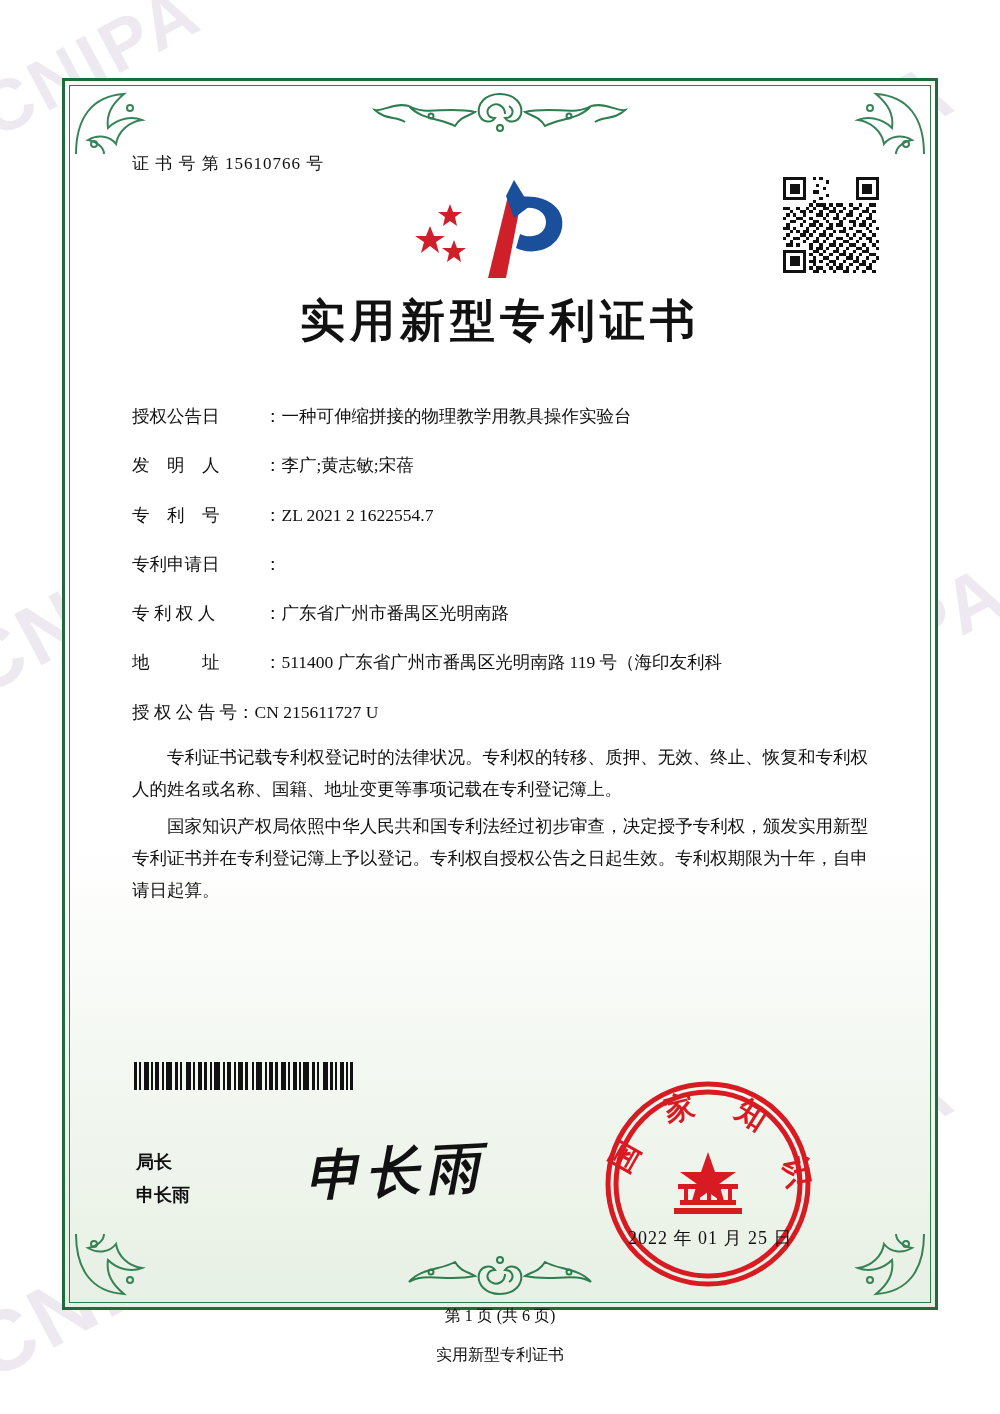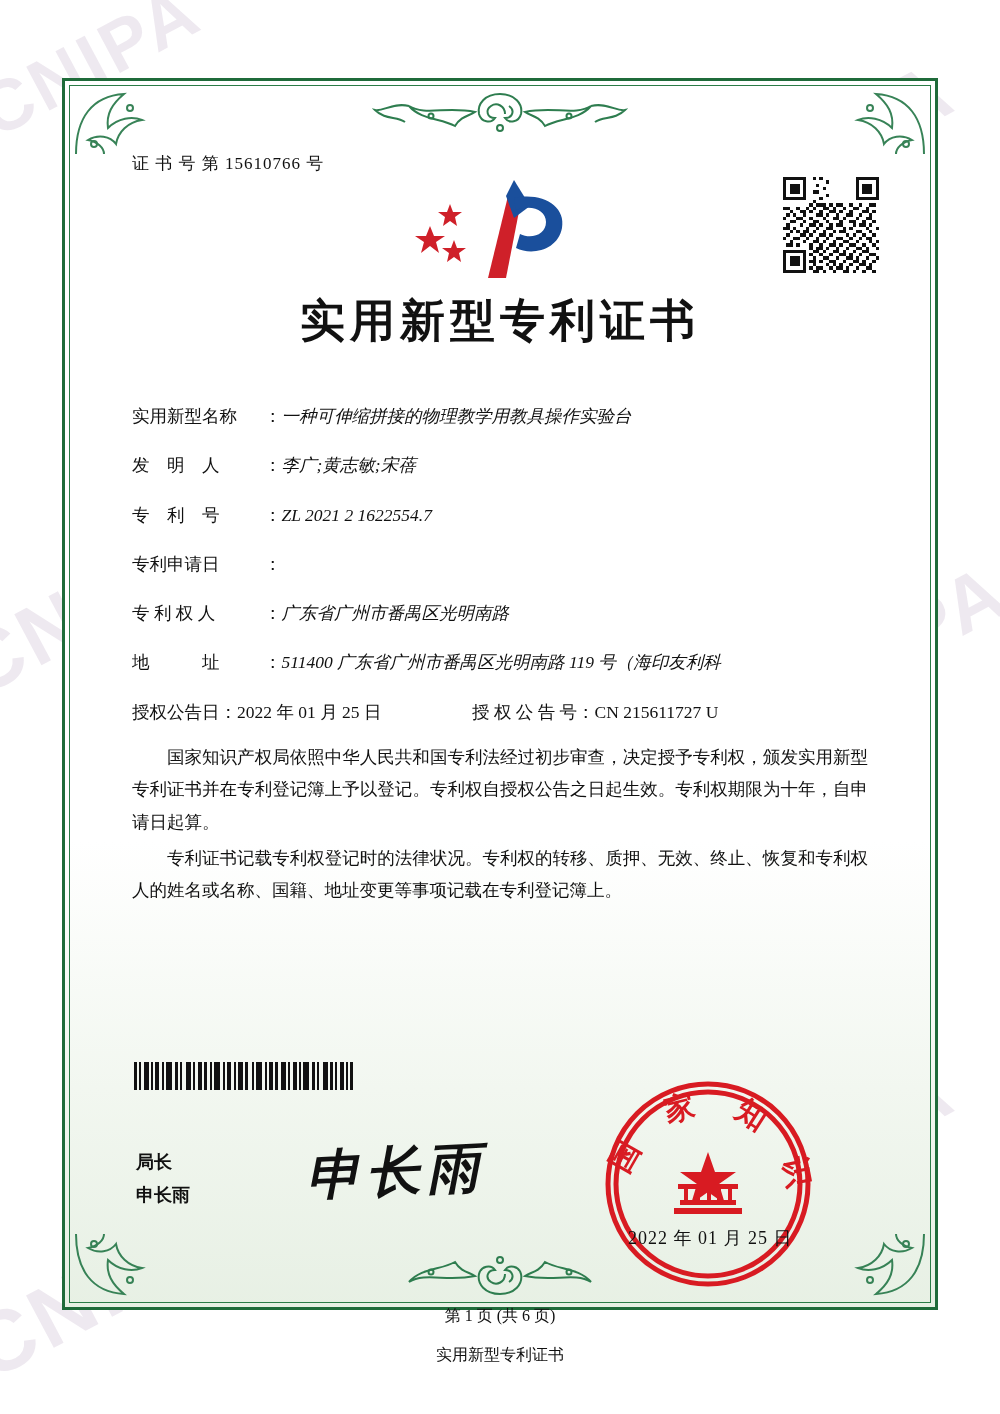--- a/index.html
+++ b/index.html
@@ -144,21 +144,20 @@
   .f-label {
     width: 132px;
     flex: 0 0 132px;
     white-space: pre;
   }
   .f-colon {
     flex: 0 0 10px;
   }
   .f-value {
     flex: 1;
-    font-style: italic;
   }
   .f-value .line2 {
     display: block;
     margin-top: 5px;
   }
   .row-split {
     display: flex;
     align-items: flex-start;
     margin-bottom: 16px;
     font-size: 17.5px;
@@ -536,21 +535,21 @@
 
   <div class="content">
 
     <div class="cert-no">证 书 号 第 15610766 号</div>
 
     <div class="title">实用新型专利证书</div>
 
     <div class="fields">
 
       <div class="field-row">
-        <span class="f-label">实用新型名称</span>
+        <span class="f-label">授权公告日</span>
         <span class="f-colon">：</span>
         <span class="f-value">一种可伸缩拼接的物理教学用教具操作实验台</span>
       </div>
 
       <div class="field-row">
         <span class="f-label">发　明　人</span>
         <span class="f-colon">：</span>
         <span class="f-value">李广;黄志敏;宋蓓</span>
       </div>
 
@@ -573,33 +572,30 @@
 
       <div class="field-row">
         <span class="f-label">地　　　址</span>
         <span class="f-colon">：</span>
         <span class="f-value">
           <span>511400 广东省广州市番禺区光明南路 119 号（海印友利科</span>
         </span>
       </div>
 
       <div class="row-split">
-        <span class="left">
-          <span>授权公告日</span><span>：</span><span>2022 年 01 月 25 日</span>
-        </span>
         <span class="right">
           <span>授 权 公 告 号</span><span>：</span><span>CN 215611727 U</span>
         </span>
       </div>
 
     </div>
 
     <div class="paragraphs">
+      <p>专利证书记载专利权登记时的法律状况。专利权的转移、质押、无效、终止、恢复和专利权人的姓名或名称、国籍、地址变更等事项记载在专利登记簿上。</p>
       <p>国家知识产权局依照中华人民共和国专利法经过初步审查，决定授予专利权，颁发实用新型专利证书并在专利登记簿上予以登记。专利权自授权公告之日起生效。专利权期限为十年，自申请日起算。</p>
-      <p>专利证书记载专利权登记时的法律状况。专利权的转移、质押、无效、终止、恢复和专利权人的姓名或名称、国籍、地址变更等事项记载在专利登记簿上。</p>
     </div>
 
   </div>
 
   <div class="barcode">
     <i style="width:3px"></i>
       <i style="width:2px;background:transparent"></i>
     <i style="width:2px"></i>
       <i style="width:3px;background:transparent"></i>
     <i style="width:5px"></i>

